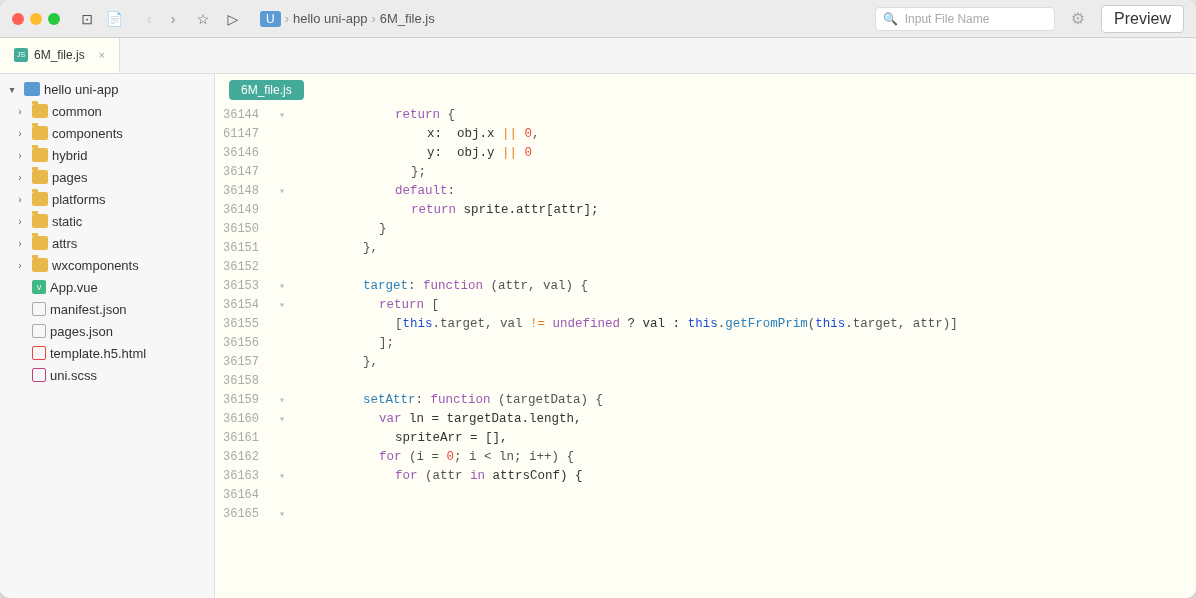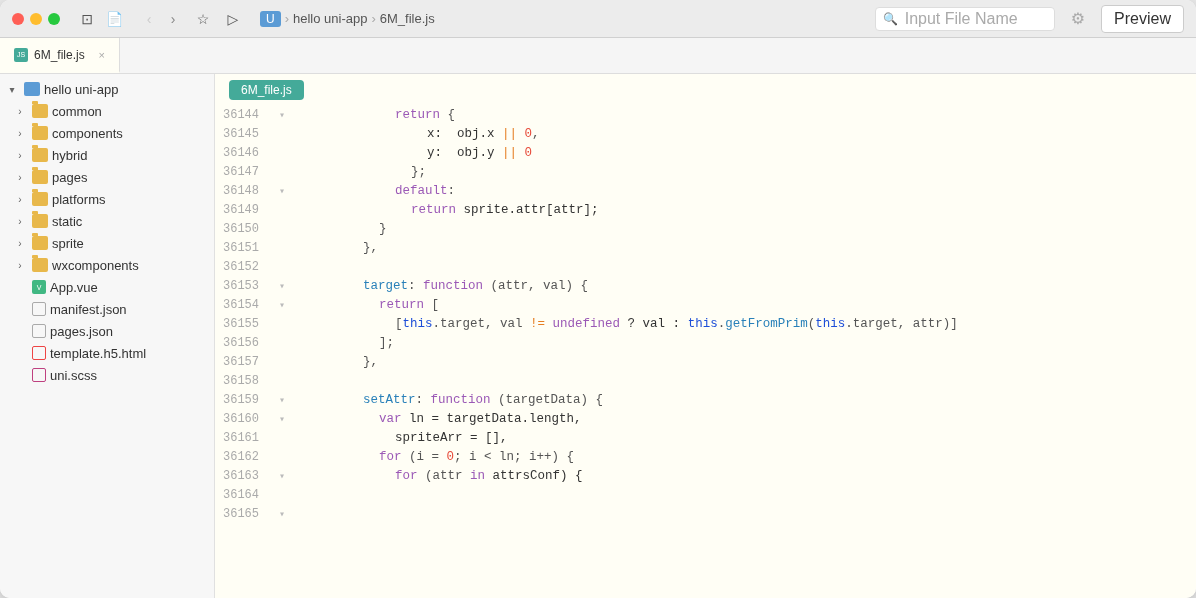--- a/index.html
+++ b/index.html
@@ -95,21 +95,21 @@
     <div class="breadcrumb">
       <span style="background:#5b9bd5;color:white;padding:1px 6px;border-radius:3px;font-size:12px;">U</span>
       <span style="color:#aaa;">›</span>
       <span>hello uni-app</span>
       <span style="color:#aaa;">›</span>
       <span>6M_file.js</span>
     </div>
     <div style="flex:1;"></div>
     <div style="display:flex;align-items:center;gap:6px;padding:0 8px;background:white;border:1px solid #ddd;border-radius:4px;height:24px;min-width:180px;">
       <span style="color:#aaa;font-size:12px;">🔍</span>
-      <span style="font-size:16px;color:#aaa;">Input File Name</span>
+      <span style="font-size:12px;color:#aaa;">Input File Name</span>
     </div>
     <div style="margin-left:8px;color:#aaa;">⚙</div>
     <button class="preview-btn">Preview</button>
   </div>
 
   <div class="tabs-bar">
     <div class="tab active">
       <div class="tab-file-icon" style="background:#4a9;font-size:7px;color:white;display:flex;align-items:center;justify-content:center;">JS</div>
       <span class="tab-label">6M_file.js</span>
       <span class="tab-close">×</span>
@@ -159,21 +159,21 @@
 
       <div class="sidebar-item indent-1">
         <span class="expand-arrow">›</span>
         <div class="folder-icon"></div>
         <span class="item-label">static</span>
       </div>
 
       <div class="sidebar-item indent-1">
         <span class="expand-arrow">›</span>
         <div class="folder-icon"></div>
-        <span class="item-label">sprite</span>
+        <span class="item-label">attrs</span>
       </div>
 
       <div class="sidebar-item indent-1">
         <span class="expand-arrow">›</span>
         <div class="folder-icon"></div>
         <span class="item-label">wxcomponents</span>
       </div>
 
       <div class="sidebar-item indent-1">
         <span class="expand-arrow"></span>
@@ -209,21 +209,21 @@
 
     <div class="editor">
       <div class="file-tab-header">
         <span class="file-tab-pill">6M_file.js</span>
       </div>
 
       <div class="code-area">
 
         <div class="line-numbers">
           <div class="line-number">36144</div>
-          <div class="line-number">36145</div>
+          <div class="line-number">61147</div>
           <div class="line-number">36146</div>
           <div class="line-number">36147</div>
           <div class="line-number">36148</div>
           <div class="line-number">36149</div>
           <div class="line-number">36150</div>
           <div class="line-number">36151</div>
           <div class="line-number">36152</div>
           <div class="line-number">36153</div>
           <div class="line-number">36154</div>
           <div class="line-number">36155</div>

